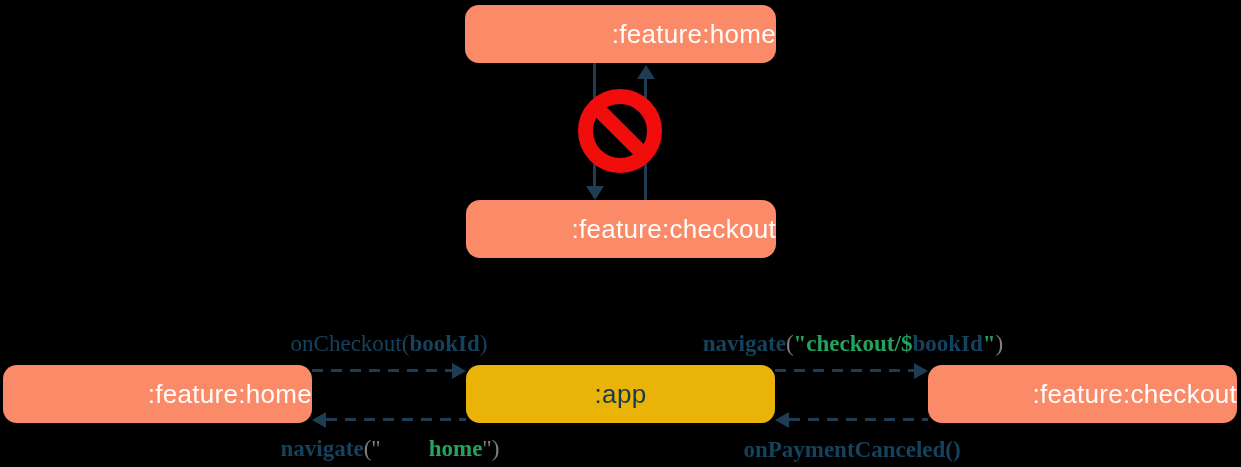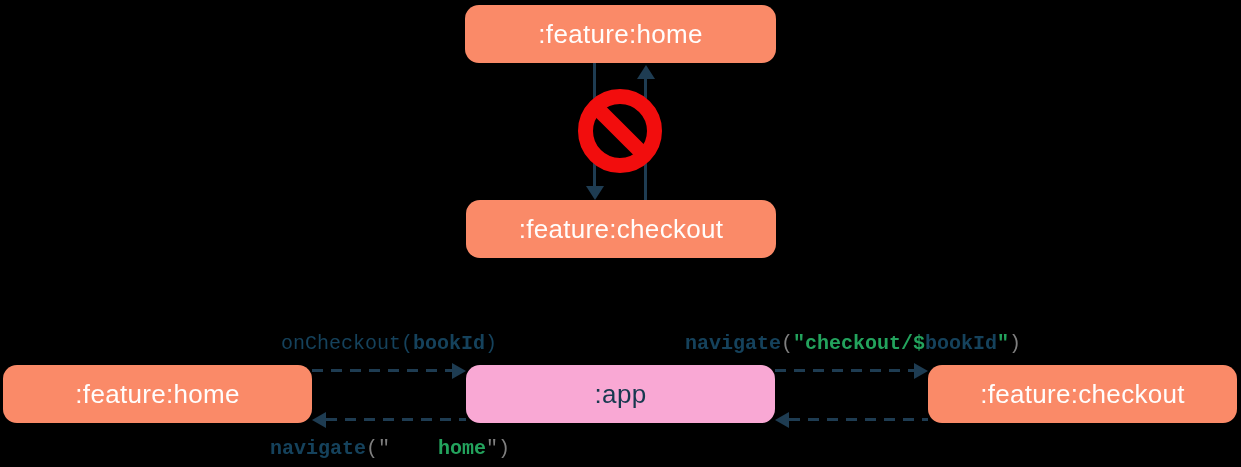--- a/index.html
+++ b/index.html
@@ -5,22 +5,22 @@
   html,body{margin:0;padding:0;background:#000;}
   #canvas{
     position:relative;width:1241px;height:467px;background:#000000;
     overflow:hidden;font-family:"Liberation Sans",sans-serif;
   }
   .box{
     position:absolute;height:58px;border-radius:14px;
     display:flex;align-items:center;justify-content:center;
     font-size:26px;letter-spacing:0.3px;
   }
-  .box.feature{background:#fa8a68;color:#fffdfc;}
-  .box.app{background:#f9a8d4;color:#17394f;}
+  .box.feature{background:#fa8a68;color:#fffdfc;justify-content:flex-end;}
+  .box.app{background:#eab308;color:#17394f;}
 
   
   #top-home{left:465px;top:5px;width:311px;}
   #top-checkout{left:466px;top:200px;width:310px;}
 
   
   #bot-home{left:3px;top:365px;width:309px;}
   #bot-app{left:466px;top:365px;width:309px;}
   #bot-checkout{left:928px;top:365px;width:309px;}
 
@@ -50,22 +50,22 @@
   #dash-b{left:775px;top:369px;width:139px;}
   #dash-c{left:326px;top:418px;width:140px;}
   #dash-d{left:789px;top:418px;width:139px;}
   #tri-a{left:452px;top:363px;border-top:8px solid transparent;border-bottom:8px solid transparent;border-left:14px solid #1e3c52;}
   #tri-b{left:914px;top:363px;border-top:8px solid transparent;border-bottom:8px solid transparent;border-left:14px solid #1e3c52;}
   #tri-c{left:312px;top:412px;border-top:8px solid transparent;border-bottom:8px solid transparent;border-right:14px solid #1e3c52;}
   #tri-d{left:775px;top:412px;border-top:8px solid transparent;border-bottom:8px solid transparent;border-right:14px solid #1e3c52;}
 
   
   .code{
-    position:absolute;font-family:Liberation Mono, monospace;
-    font-size:20px;line-height:24px;white-space:pre;transform:translateX(-50%);
+    position:absolute;font-family:Liberation Serif, serif;
+    font-size:23px;line-height:24px;white-space:pre;transform:translateX(-50%);
   }
   #lbl-oncheckout{left:389px;top:332px;}
   #lbl-nav-checkout{left:853px;top:332px;}
   #lbl-nav-home{left:390px;top:437px;}
   #lbl-onpayment{left:852px;top:438px;}
 </style>
 </head>
 <body>
 
 <div id="canvas">
@@ -102,14 +102,15 @@
   <div class="dash" id="dash-b"></div>
   <div class="tri" id="tri-b"></div>
   <div class="dash" id="dash-c"></div>
   <div class="tri" id="tri-c"></div>
   <div class="dash" id="dash-d"></div>
   <div class="tri" id="tri-d"></div>
 
   <div class="code" id="lbl-oncheckout"><span style="color: rgb(21, 66, 92); font-weight: normal;">onCheckout(</span><span style="color: rgb(21, 66, 92); font-weight: bold;">bookId</span><span style="color: rgb(21, 66, 92); font-weight: normal;">)</span></div>
   <div class="code" id="lbl-nav-checkout"><span style="color: rgb(21, 66, 92); font-weight: bold;">navigate</span><span style="color: rgb(127, 127, 127); font-weight: normal;">(</span><span style="color: rgb(35, 163, 93); font-weight: bold;">"checkout/$</span><span style="color: rgb(21, 66, 92); font-weight: bold;">bookId</span><span style="color: rgb(35, 163, 93); font-weight: bold;">"</span><span style="color: rgb(127, 127, 127); font-weight: normal;">)</span></div>
   <div class="code" id="lbl-nav-home"><span style="color: rgb(21, 66, 92); font-weight: bold;">navigate</span><span style="color: rgb(127, 127, 127); font-weight: normal;">("</span><span style="color: rgb(35, 163, 93); font-weight: bold; margin-left: 48px;">home</span><span style="color: rgb(127, 127, 127); font-weight: normal;">")</span></div>
+  <div class="code" id="lbl-onpayment"><span style="color: rgb(21, 66, 92); font-weight: bold;">onPaymentCanceled()</span></div>
 
 </div>
 
 </body></html>

